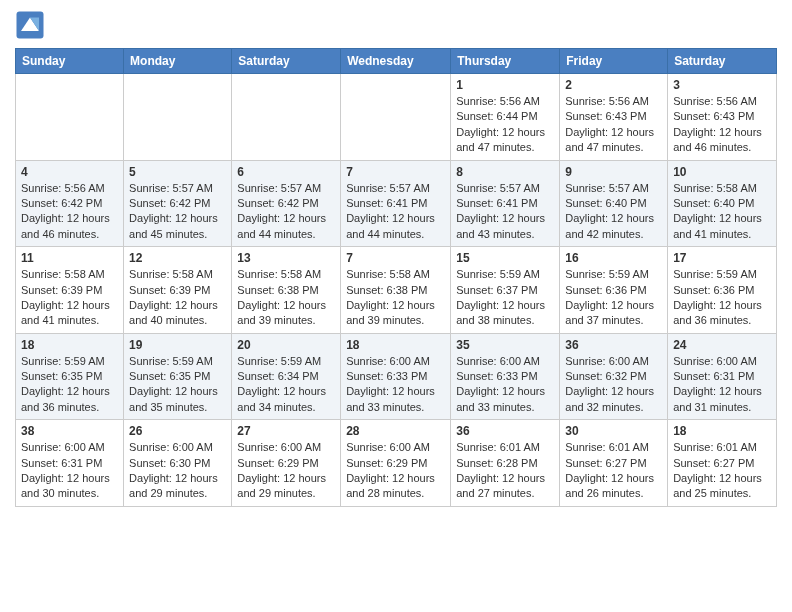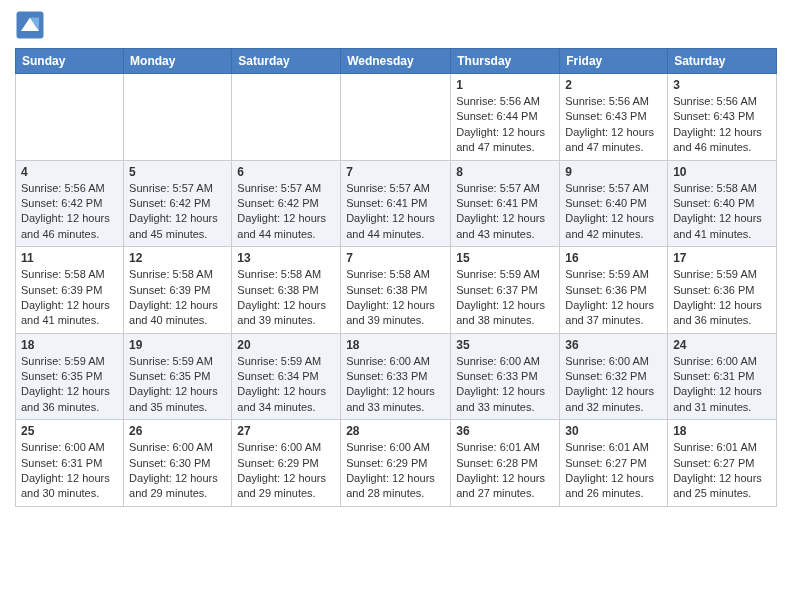--- a/index.html
+++ b/index.html
@@ -301,21 +301,21 @@
         <td>
           <span class="day-num">24</span>
           <div class="day-info" style="white-space: pre-line;">Sunrise: 6:00 AM
 Sunset: 6:31 PM
 Daylight: 12 hours
 and 31 minutes.</div>
         </td>
       </tr>
       <tr>
         <td>
-          <span class="day-num">25</span>
+          <span class="day-num">38</span>
           <div class="day-info" style="white-space: pre-line;">Sunrise: 6:00 AM
 Sunset: 6:31 PM
 Daylight: 12 hours
 and 30 minutes.</div>
         </td>
         <td>
           <span class="day-num">26</span>
           <div class="day-info" style="white-space: pre-line;">Sunrise: 6:00 AM
 Sunset: 6:30 PM
 Daylight: 12 hours

